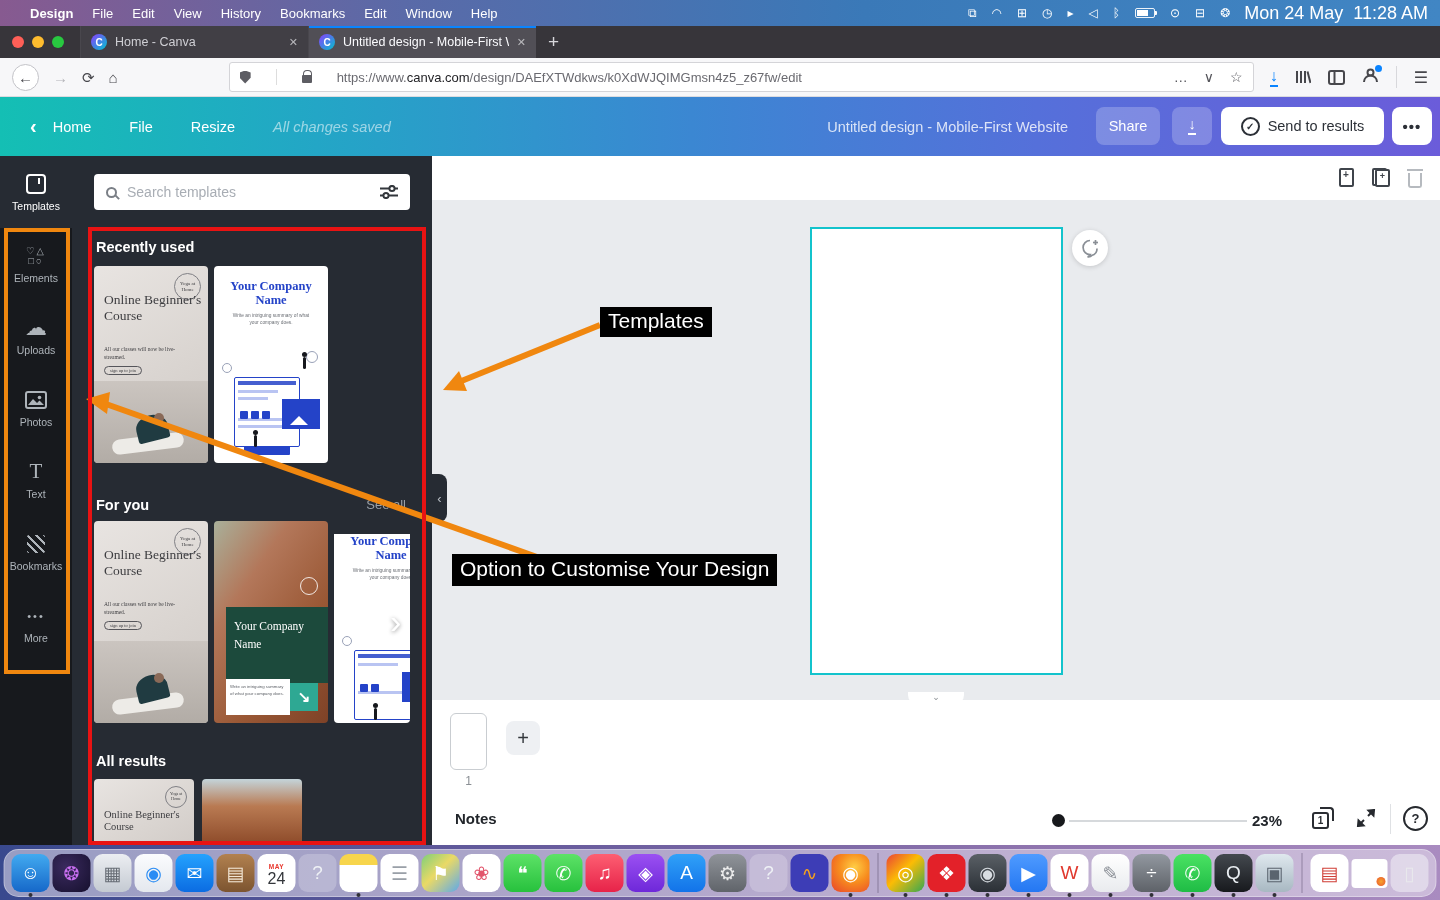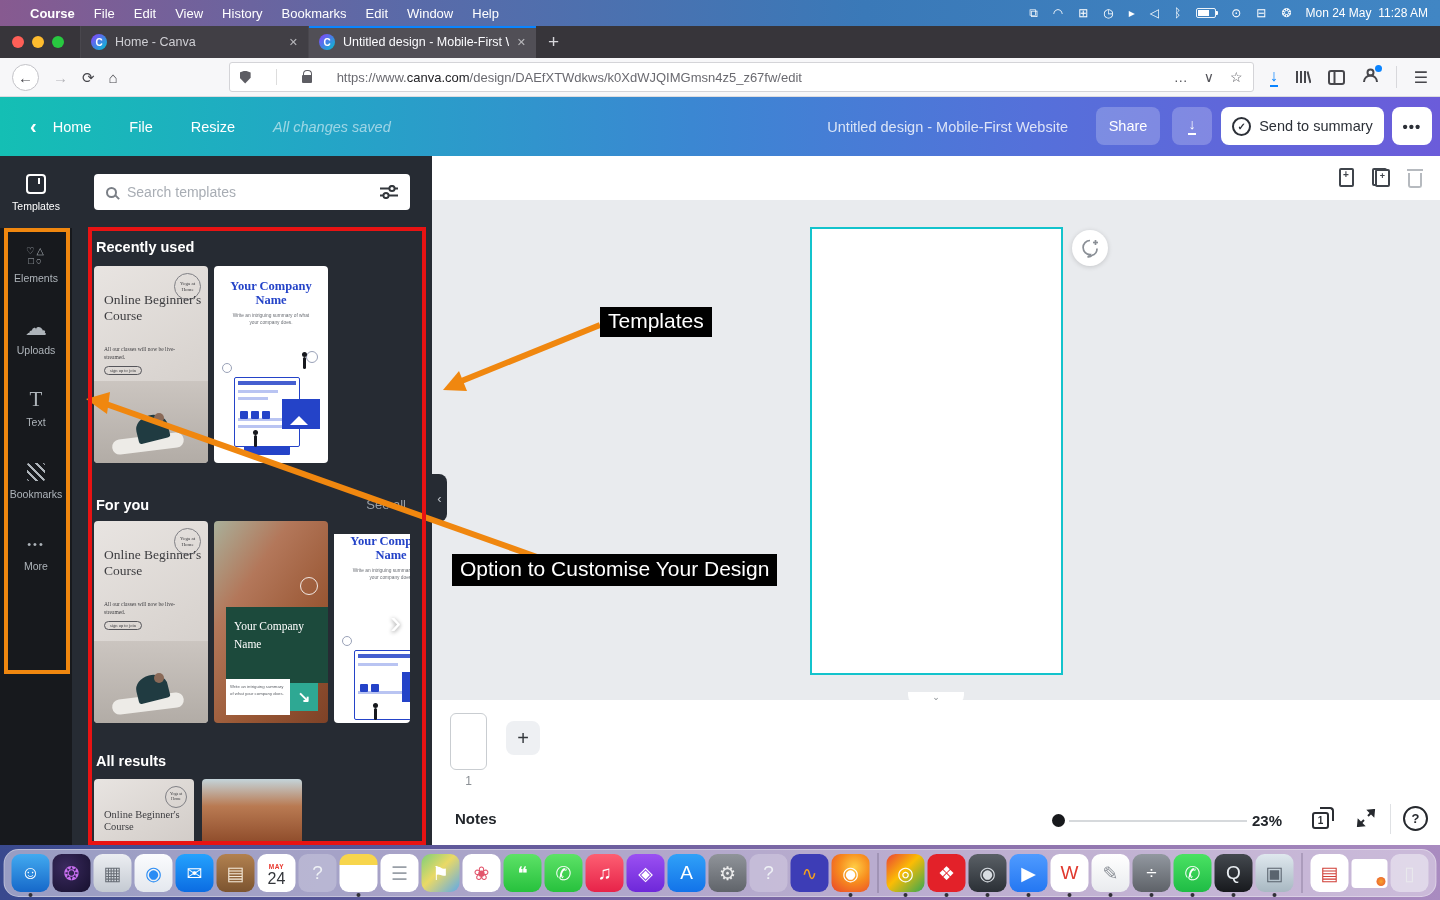--- a/index.html
+++ b/index.html
@@ -10,21 +10,21 @@
 .menubar{position:absolute;top:0;left:0;right:0;height:26px;z-index:50;display:flex;align-items:center;padding:0 12px;color:#fff;font-size:13px;background:linear-gradient(90deg,#875a90 0%,#5a6aa8 28%,#3a79b8 60%,#4186c4 100%)}
 .apple{font-size:14px;margin-right:18px}
 .menu-item{margin-right:19px;cursor:default}
 .menu-item.bold{font-weight:700}
 .menu-spacer{flex:1}
 #status-icons{display:flex;align-items:center;gap:15px;margin-right:14px}
 .status-icon{font-size:12px;line-height:1}
 .battery{width:20px;height:10px;border:1px solid rgba(255,255,255,.9);border-radius:2px;position:relative}
 .battery::before{content:"";position:absolute;left:1px;top:1px;bottom:1px;width:60%;background:#fff}
 .battery::after{content:"";position:absolute;right:-3px;top:2px;width:2px;height:4px;background:#fff;border-radius:0 1px 1px 0}
-.clock{font-size:12px;white-space:pre}
+.clock{font-size:18px;white-space:pre}
 
 
 .tabbar{position:absolute;top:26px;left:0;right:0;height:32px;background:#37353a;display:flex;align-items:center;z-index:50}
 .traffic{display:flex;gap:8px;margin:0 16px 0 12px}
 .tl{width:12px;height:12px;border-radius:50%}
 .tl.red{background:#ff5f57}.tl.yellow{background:#febc2e}.tl.green{background:#28c840}
 .tab{width:228px;height:32px;display:flex;align-items:center;padding:0 10px;color:#cfcfd4;font-size:12.5px;border-left:1px solid #49474d;position:relative;background:#413f45}
 .tab .title{flex:1;white-space:nowrap;overflow:hidden;margin:12px 8px}
 .tab.active{background:#514f56;color:#fbfbfe}
 .tab.active::before{content:"";position:absolute;top:0;left:0;right:0;height:2px;background:#0a84ff}
@@ -177,21 +177,21 @@
 .notes-icon{background:linear-gradient(180deg,#f7d54c 0,#f7d54c 11px,#fff 11px)}
 .window-icon{width:36px;height:29px;background:#fff;border-radius:4px;flex:0 0 36px}
 .window-icon::after{content:"";position:absolute;right:2px;bottom:2px;width:9px;height:9px;border-radius:50%;background:radial-gradient(#f7a32e,#e8542c)}
 </style>
 </head>
 <body>
 
 <div class="menubar">
   <span class="apple"></span>
   <span id="menu-items" style="display:flex">
-      <span class="menu-item bold">Course</span>
+      <span class="menu-item bold">Design</span>
       <span class="menu-item">File</span>
       <span class="menu-item">Edit</span>
       <span class="menu-item">View</span>
       <span class="menu-item">History</span>
       <span class="menu-item">Bookmarks</span>
       <span class="menu-item">Edit</span>
       <span class="menu-item">Window</span>
       <span class="menu-item">Help</span>
     </span>
   <span class="menu-spacer"></span>
@@ -276,21 +276,21 @@
   <span class="ch-item">File</span>
   <span class="ch-item">Resize</span>
   <span class="ch-saved">All changes saved</span>
   <span class="doc-title">Untitled design - Mobile-First Website</span>
   <span class="ch-btn share">Share</span>
   <span class="ch-btn dlbtn">
       <i class="dlicon" style="font-style:normal">↓</i>
     </span>
   <span class="ch-btn sendbtn">
       <i class="ckc" style="font-style:normal">✓</i>
-      <span>Send to summary</span>
+      <span>Send to results</span>
     </span>
   <span class="ch-btn morebtn">•••</span>
 </div>
 
 <div class="rail">
   <div class="rail-item active">
     <span class="ri">
         <span class="ic-templates"></span>
       </span>
     <span>Templates</span>
@@ -299,20 +299,30 @@
     <span class="ri">
         <span class="ic-elements">♡△□○</span>
       </span>
     <span>Elements</span>
   </div>
   <div class="rail-item">
     <span class="ri">
         <span class="ic-uploads"><span>☁</span><i>↑</i></span>
       </span>
     <span>Uploads</span>
+  </div>
+  <div class="rail-item">
+    <span class="ri">
+        <svg width="22" height="18">
+          <rect x="1" y="1" width="20" height="16" rx="2" fill="none" stroke="currentColor" stroke-width="2"></rect>
+          <circle cx="14.5" cy="6.5" r="1.8" fill="currentColor"></circle>
+          <path d="M3 14 L8 8 L12 12 L14.5 9.5 L19 14 Z" fill="currentColor"></path>
+        </svg>
+      </span>
+    <span>Photos</span>
   </div>
   <div class="rail-item">
     <span class="ri">
         <span class="ic-text">T</span>
       </span>
     <span>Text</span>
   </div>
   <div class="rail-item">
     <span class="ri">
         <span class="ic-bg"></span>

